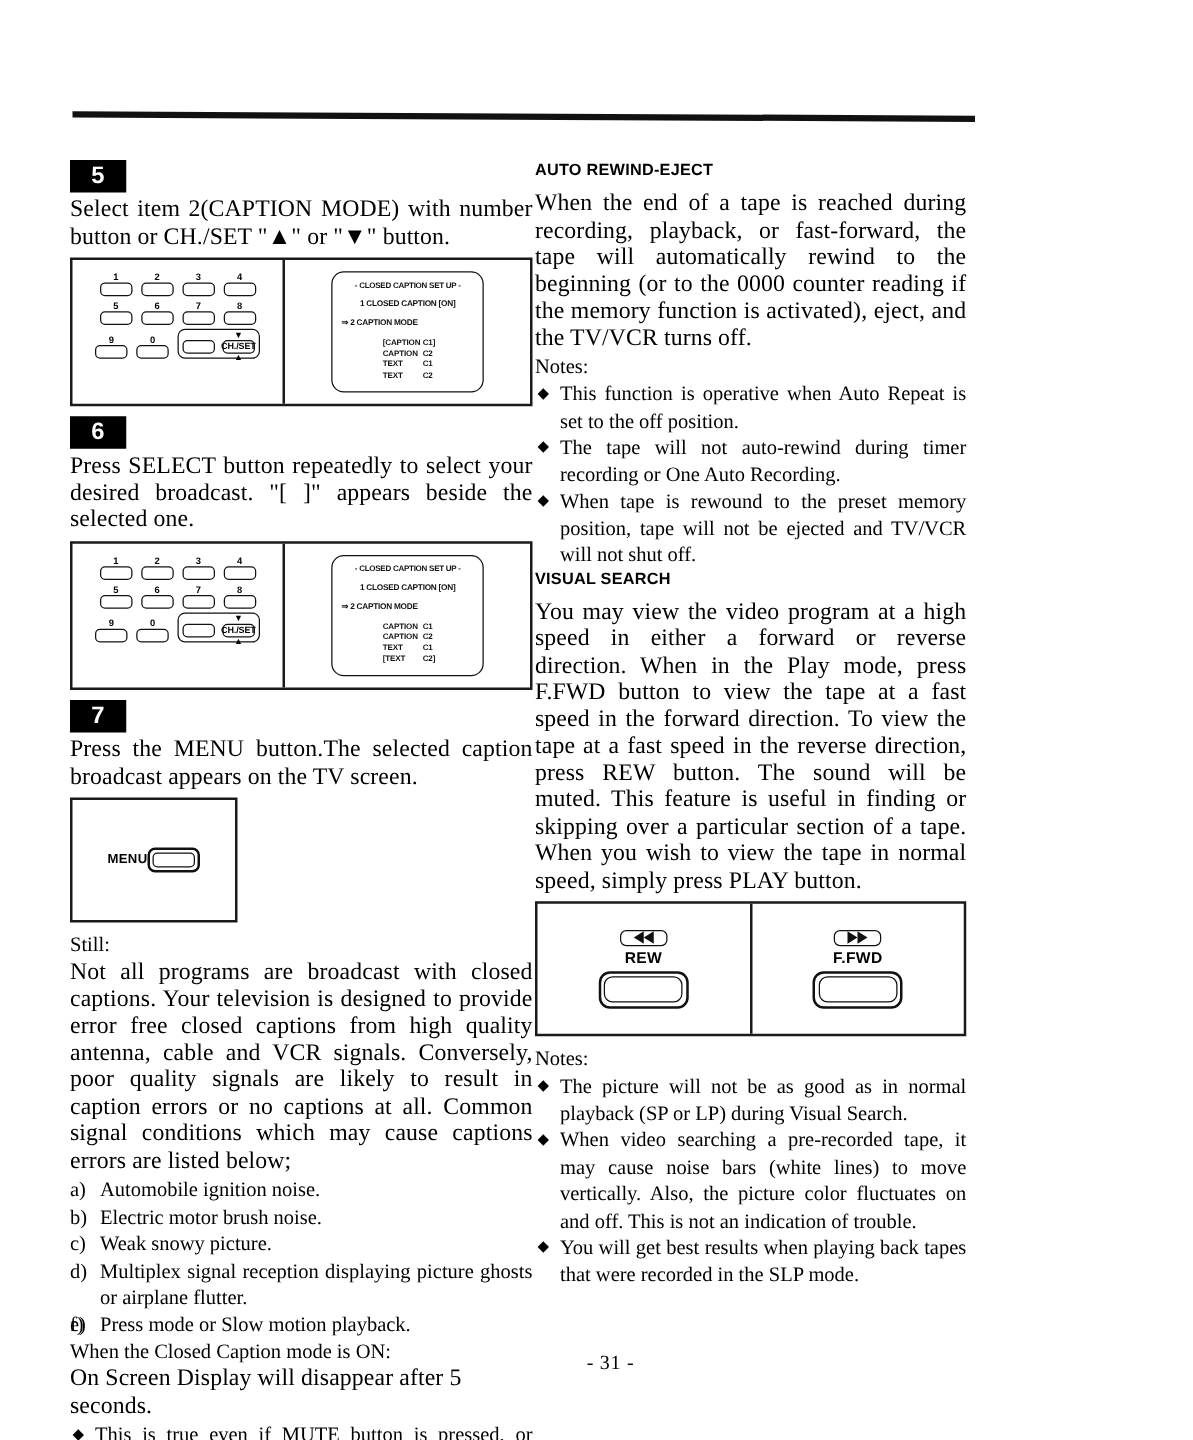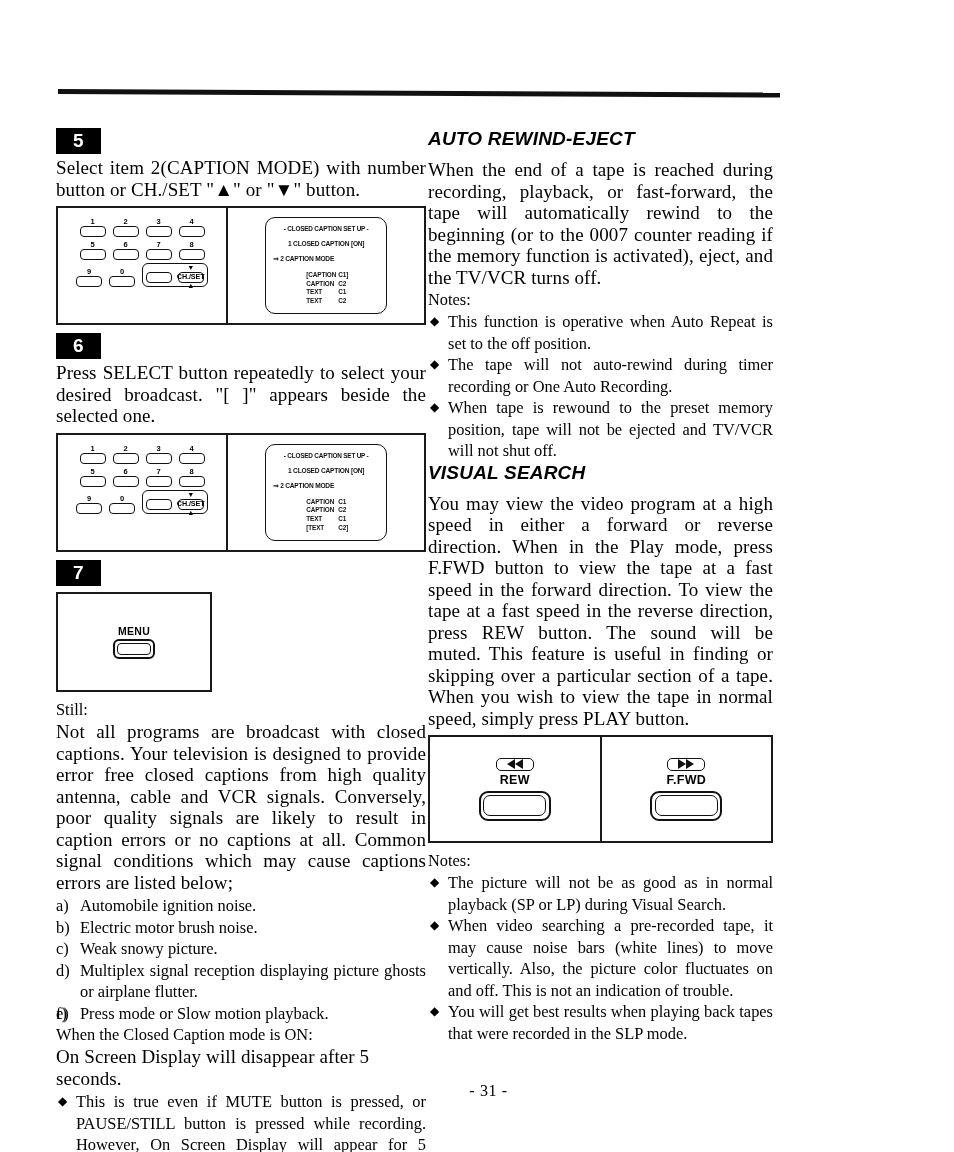--- a/index.html
+++ b/index.html
@@ -63,25 +63,24 @@
     line-height: 21.5px;
     text-align: justify;
     text-justify: inter-word;
     margin: 0 0 2px 0;
     letter-spacing: 0.1px;
   }
   .body-text.nojust { text-align: left; }
 
   h2.section-head {
     font-family: "Liberation Sans", sans-serif;
-    font-size: 19px;
+    font-size: 13px;
     font-weight: bold;
     letter-spacing: 0.2px;
     margin: 0 0 9px 0;
-    font-style: italic;
   }
   h2.section-head.spaced-top { }
 
   .notes-label {
     font-size: 16.4px;
     font-weight: normal;
     margin: 1px 0 1px 0;
     line-height: 20px;
   }
 
@@ -234,23 +233,23 @@
     line-height: 8.6px;
     letter-spacing: -0.1px;
   }
   .tv-opt { display: flex; }
   .tv-opt .nm { width: 32px; }
   .tv-opt .vl { width: 18px; }
 
   
   .menu-fig {
     height: 100px;
-    width: 156px;
+    width: 134px;
     display: flex;
-    flex-direction: column;
+    flex-direction: row;
     align-items: center;
     justify-content: center;
   }
   .menu-label {
     font-family: "Liberation Sans", sans-serif;
     font-size: 10.5px;
     font-weight: bold;
     letter-spacing: 0.3px;
     margin-bottom: 2px;
   }
@@ -517,20 +516,21 @@
                 <span class="vl">C2]</span>
               </div>
             </div>
           </div>
         </div>
       </div>
     </div>
 
     <div>
       <span class="step-badge">7</span>
+      <p class="body-text">Press the MENU button.The selected caption broadcast appears on the TV screen.</p>
 
       <div class="figbox menu-fig">
         <div class="menu-label">MENU</div>
         <div class="menu-key"></div>
       </div>
     </div>
 
     <div>
       <div class="notes-label">Still:</div>
       <p class="body-text">Not all programs are broadcast with closed captions. Your television is designed to provide error free closed captions from high quality antenna, cable and VCR signals. Conversely, poor quality signals are likely to result in caption errors or no captions at all. Common signal conditions which may cause captions errors are listed below;</p>
@@ -567,21 +567,21 @@
           <span>This is true even if MUTE button is pressed, or PAUSE/STILL button is pressed while recording. However, On Screen Display will appear for 5 seconds as SELECT button is pressed.</span>
         </li>
       </ul>
     </div>
 
   </div>
 
   <div class="col col-right">
 
     <h2 class="section-head">AUTO REWIND-EJECT</h2>
-    <p class="body-text">When the end of a tape is reached during recording, playback, or fast-forward, the tape will automatically rewind to the beginning (or to the 0007 counter reading if the memory function is activated), eject, and the TV/VCR turns off.</p>
+    <p class="body-text">When the end of a tape is reached during recording, playback, or fast-forward, the tape will automatically rewind to the beginning (or to the 0000 counter reading if the memory function is activated), eject, and the TV/VCR turns off.</p>
     <div class="notes-label">Notes:</div>
     <ul class="bullets">
       <li>
         <span class="dia">◆</span>
         <span>This function is operative when Auto Repeat is set to the off position.</span>
       </li>
       <li>
         <span class="dia">◆</span>
         <span>The tape will not auto-rewind during timer recording or One Auto Recording.</span>
       </li>

